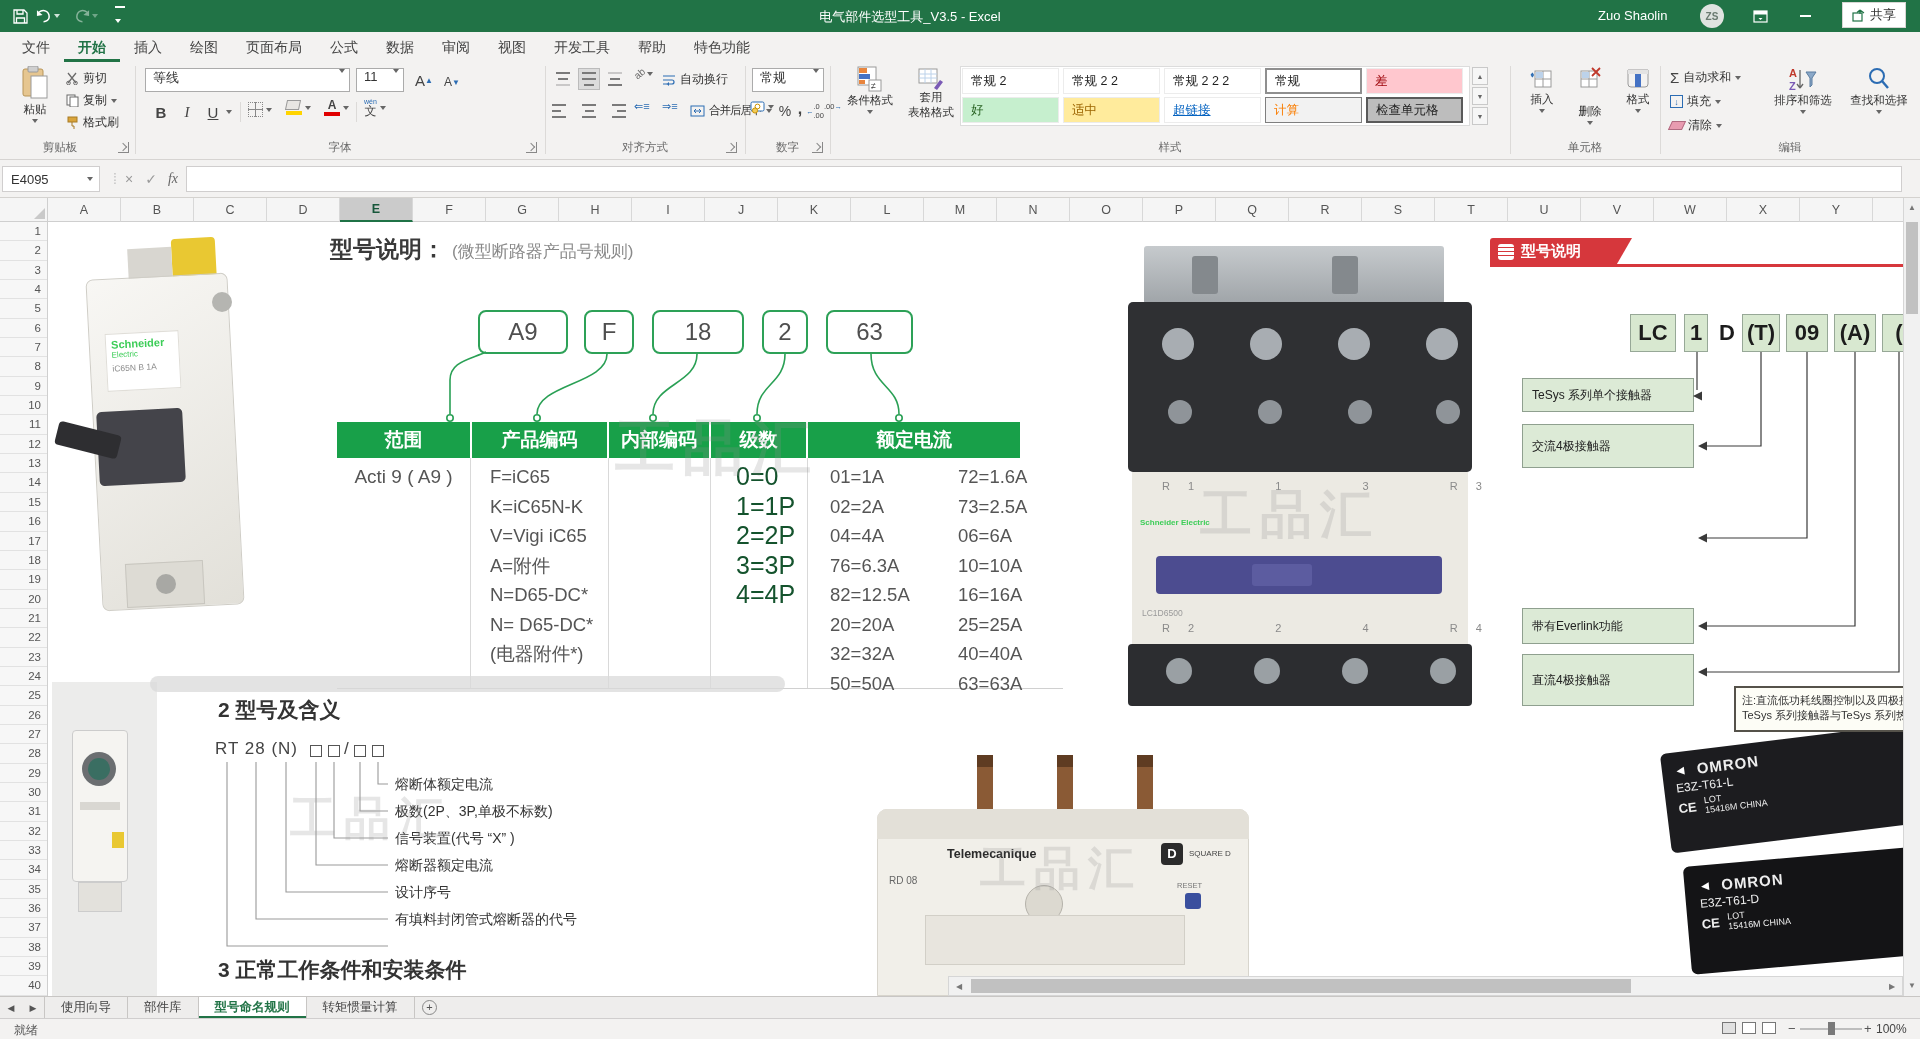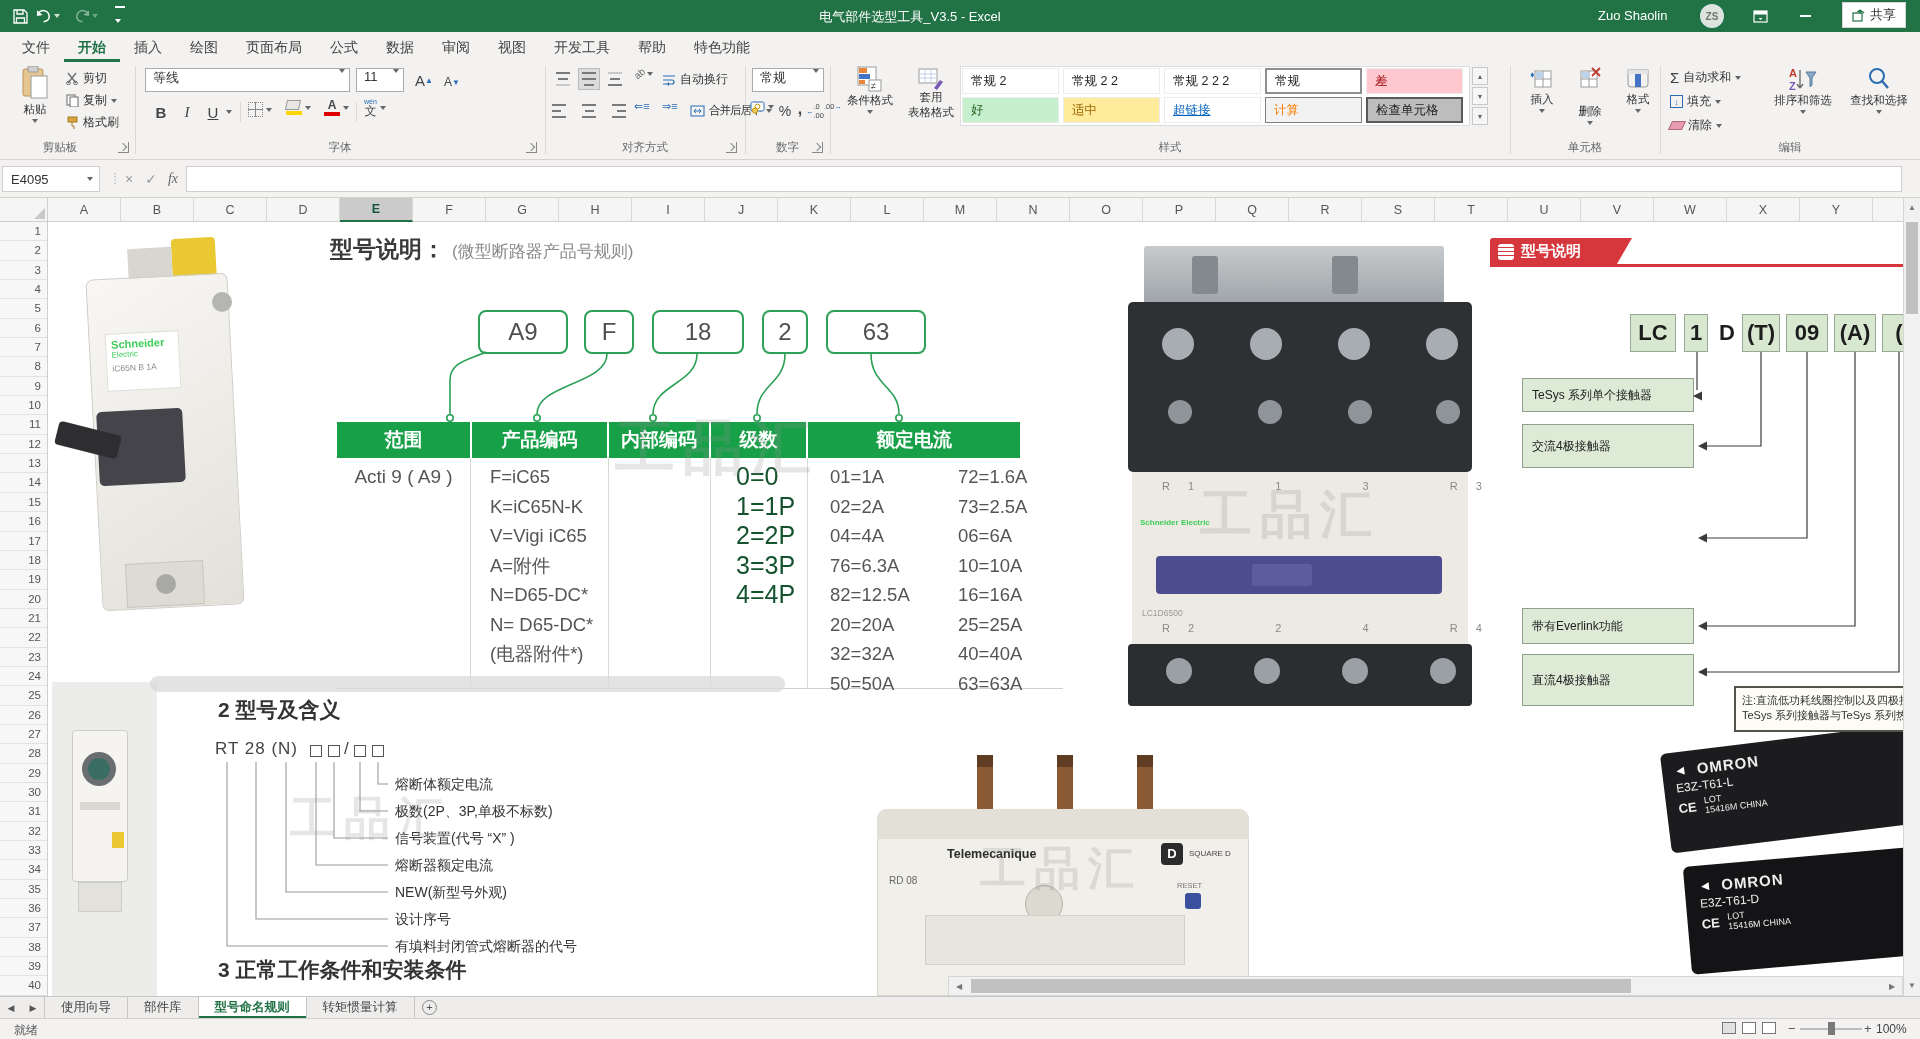--- a/index.html
+++ b/index.html
@@ -205,21 +205,21 @@
     </div>
   </div>
 
   <div id="mcb-title">型号说明：</div>
   <div id="mcb-sub">(微型断路器产品号规则)</div>
 
   <div class="codebox" style="left:478px;width:90px">A9</div>
   <div class="codebox" style="left:584px;width:50px">F</div>
   <div class="codebox" style="left:652px;width:92px">18</div>
   <div class="codebox" style="left:762px;width:46px">2</div>
-  <div class="codebox" style="left:826px;width:100px">63</div>
+  <div class="codebox" style="left:826px;width:87px">63</div>
 
   <div class="th" style="left:337px;width:133px">范围</div>
   <div class="th" style="left:472px;width:135px">产品编码</div>
   <div class="th" style="left:609px;width:100px">内部编码</div>
   <div class="th" style="left:711px;width:95px">级数</div>
   <div class="th" style="left:808px;width:212px">额定电流</div>
 
   <div class="vline" style="left:470px"></div>
   <div class="vline" style="left:608px"></div>
   <div class="vline" style="left:710px"></div>
@@ -294,21 +294,20 @@
   <div class="sq" style="left:310px"></div>
   <div class="sq" style="left:328px"></div>
   <div class="abs" style="left:344px;top:739px;font-size:17px;color:#444">/</div>
   <div class="sq" style="left:354px"></div>
   <div class="sq" style="left:372px"></div>
   <div id="fuselabels">
       <div class="flabel">熔断体额定电流</div>
       <div class="flabel">极数(2P、3P,单极不标数)</div>
       <div class="flabel">信号装置(代号 “X” )</div>
       <div class="flabel">熔断器额定电流</div>
-      <div class="flabel">NEW(新型号外观)</div>
       <div class="flabel">设计序号</div>
       <div class="flabel">有填料封闭管式熔断器的代号</div>
     </div>
   <div id="fuse-h3">3 正常工作条件和安装条件</div>
 
   <div class="wm" style="left:615px;top:408px;font-size:60px">工品汇</div>
   <div class="wm" style="left:1200px;top:480px;font-size:52px">工品汇</div>
   <div class="wm" style="left:290px;top:788px;font-size:46px">工品汇</div>
   <div class="wm" style="left:980px;top:838px;font-size:46px">工品汇</div>
 

